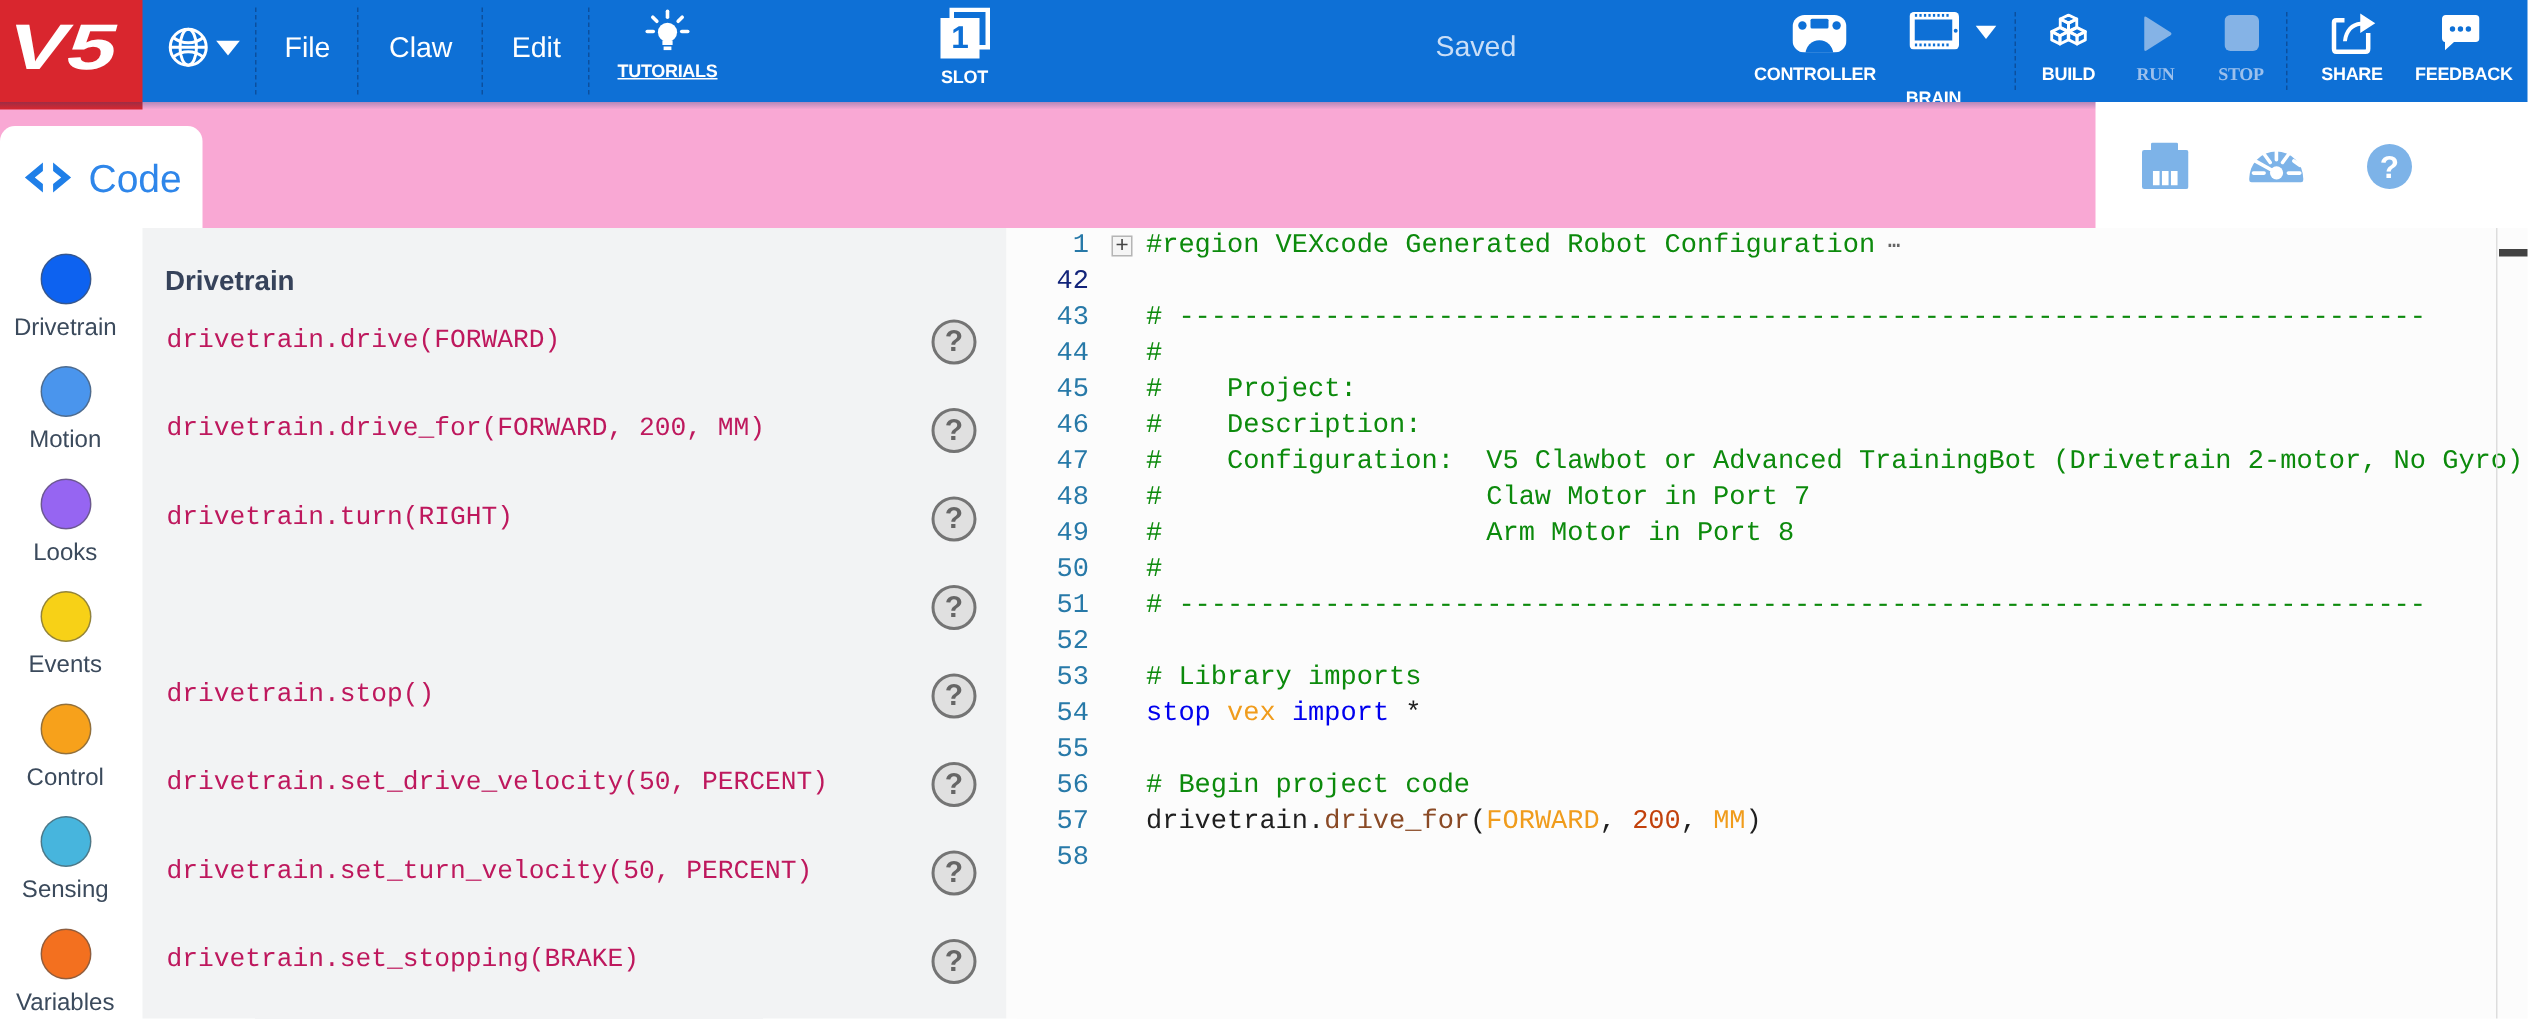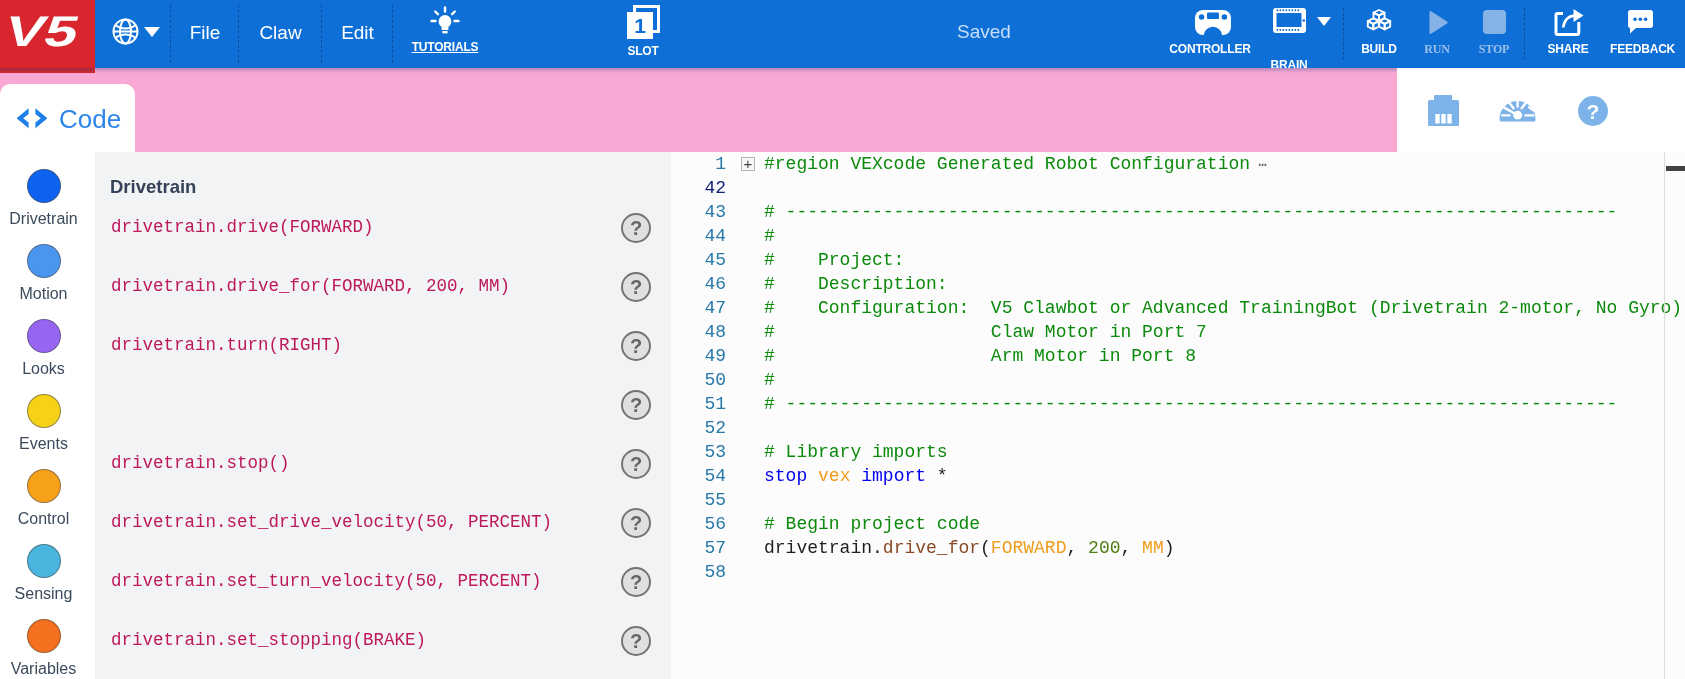--- a/index.html
+++ b/index.html
@@ -49,21 +49,21 @@
     background:#e0e0e0; border:2px solid #747474; color:#666; font-size:20px;
     font-weight:bold; text-align:center; line-height:26px; }
   
   #editor { position:absolute; left:671px; top:0; width:1014px; height:527px;
     background:#fcfcfc; font-family:"Liberation Mono", monospace; font-size:18px; }
   .row { position:absolute; left:0; height:24px; line-height:24px; white-space:pre; }
   .ln { position:absolute; left:0; top:0; width:55px; text-align:right; color:#2779a8; }
   .ln.act { color:#12247a; }
   .code { position:absolute; left:93px; top:0; }
   .cmt { color:#0c8a0c; } .kw { color:#0000ee; } .orn { color:#f09c1c; }
-  .num { color:#4d7c0f; } .fn { color:#8a4a26; } .df { color:#1f1f1f; }
+  .num { color:#c2410c; } .fn { color:#8a4a26; } .df { color:#1f1f1f; }
   #foldbox { position:absolute; left:70px; top:5px; width:14px; height:14px;
     background:#f5f5f5; border:1px solid #b5b5b5; color:#444; font-size:15px;
     line-height:12px; text-align:center; font-family:"Liberation Sans",sans-serif; }
   #sbline { position:absolute; left:993px; top:0; width:1px; height:527px; background:#ddd; }
   #sbthumb { position:absolute; left:995px; top:14px; width:19px; height:5px; background:#424242; }
 </style>
 </head>
 <body>
 <div id="topbar">
   <div id="logo">

